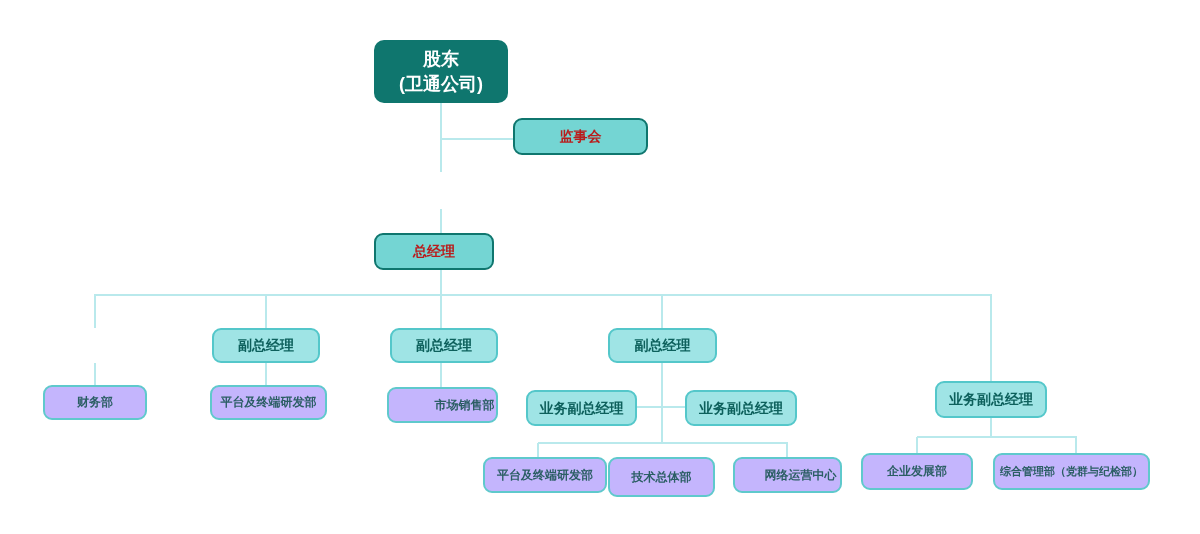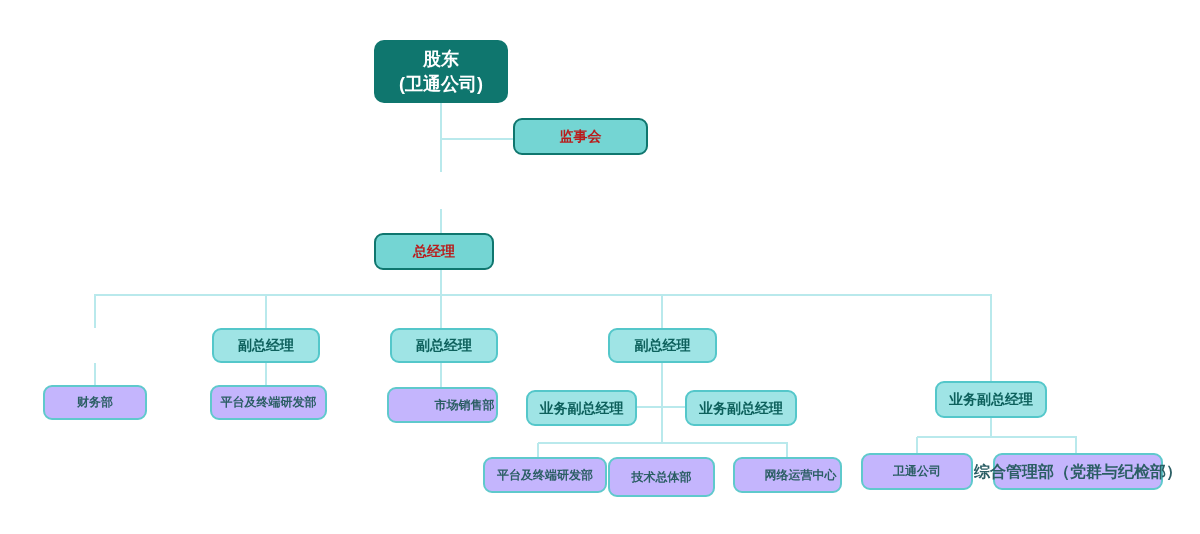--- a/index.html
+++ b/index.html
@@ -91,15 +91,15 @@
     <div class="node tier-secondary" style="left: 608px; top: 328px; width: 109px; height: 35px;">副总经理</div>
     <div class="node tier-white" style="left: 43px; top: 385px; width: 104px; height: 35px;">财务部</div>
     <div class="node tier-white" style="left: 210px; top: 385px; width: 117px; height: 35px;">平台及终端研发部</div>
     <div class="node tier-white" style="left: 387px; top: 387px; width: 111px; height: 36px; padding-left: 44px;">市场销售部</div>
     <div class="node tier-secondary" style="left: 526px; top: 390px; width: 111px; height: 36px;">业务副总经理</div>
     <div class="node tier-secondary" style="left: 685px; top: 390px; width: 112px; height: 36px;">业务副总经理</div>
     <div class="node tier-secondary" style="left: 935px; top: 381px; width: 112px; height: 37px;">业务副总经理</div>
     <div class="node tier-white" style="left: 483px; top: 457px; width: 124px; height: 36px;">平台及终端研发部</div>
     <div class="node tier-white" style="left: 608px; top: 457px; width: 107px; height: 40px;">技术总体部</div>
     <div class="node tier-white" style="left: 733px; top: 457px; width: 109px; height: 36px; padding-left: 26px;">网络运营中心</div>
-    <div class="node tier-white" style="left: 861px; top: 453px; width: 112px; height: 37px;">卫通公司</div>
-    <div class="node tier-white" style="left: 993px; top: 453px; width: 170px; height: 37px; font-size: 16px;">综合管理部（党群与纪检部）</div>
+    <div class="node tier-white" style="left: 861px; top: 453px; width: 112px; height: 37px;">企业发展部</div>
+    <div class="node tier-white" style="left: 993px; top: 453px; width: 157px; height: 37px; font-size: 11px;">综合管理部（党群与纪检部）</div>
   </div>
 
 </body></html>

